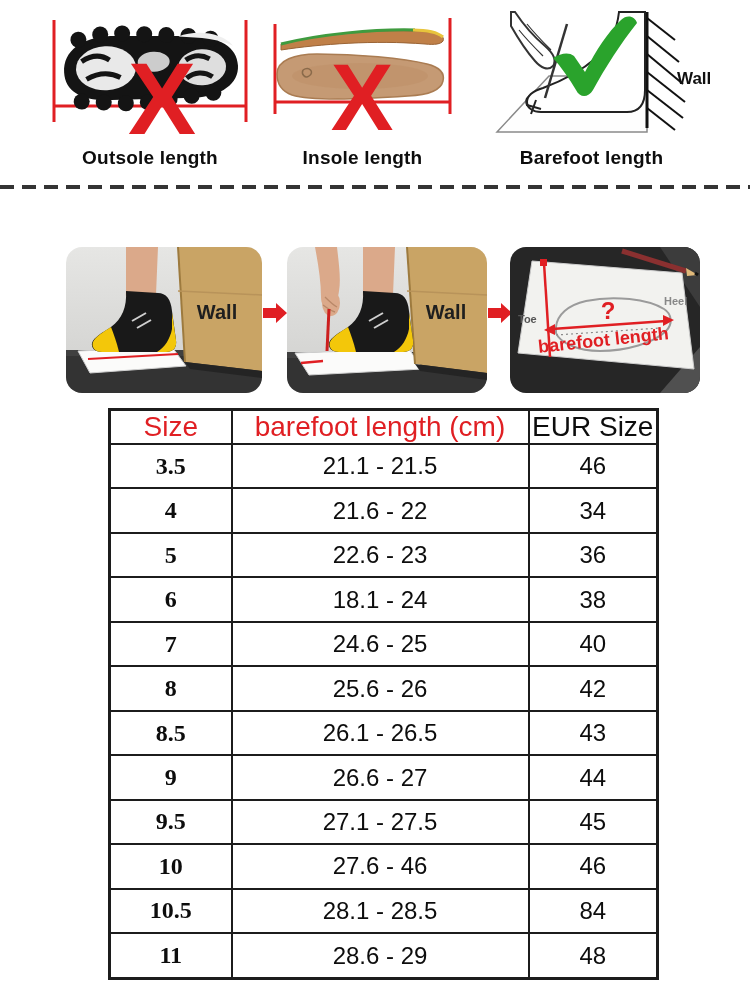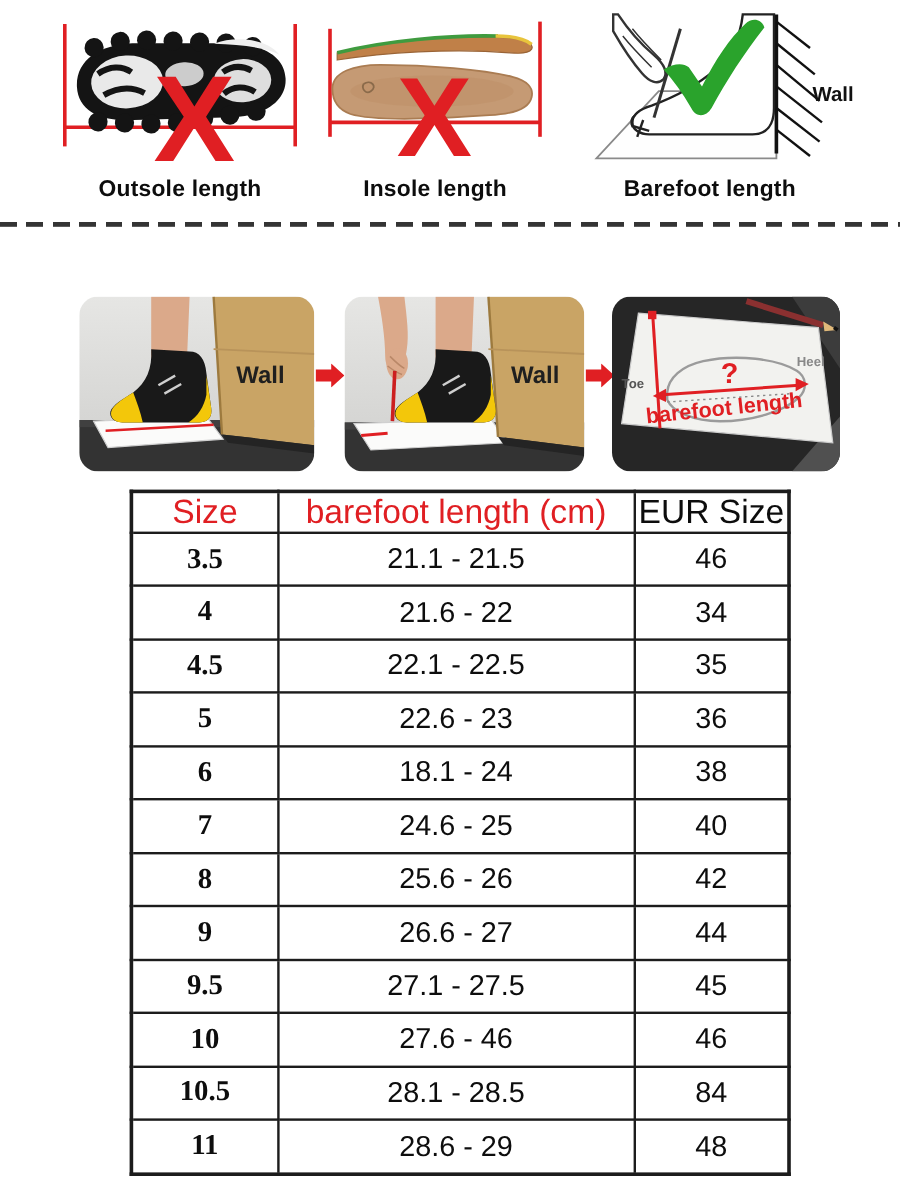--- a/index.html
+++ b/index.html
@@ -286,45 +286,45 @@
             <td>3.5</td>
             <td>21.1 - 21.5</td>
             <td>46</td>
           </tr>
           <tr>
             <td>4</td>
             <td>21.6 - 22</td>
             <td>34</td>
           </tr>
           <tr>
-            <td>4.5</td>
-            <td>22.1 - 22.5</td>
-            <td>35</td>
-          </tr>
-          <tr>
             <td>5</td>
             <td>22.6 - 23</td>
             <td>36</td>
           </tr>
           <tr>
             <td>6</td>
             <td>18.1 - 24</td>
             <td>38</td>
           </tr>
           <tr>
             <td>7</td>
             <td>24.6 - 25</td>
             <td>40</td>
           </tr>
           <tr>
             <td>8</td>
             <td>25.6 - 26</td>
             <td>42</td>
           </tr>
           <tr>
+            <td>8.5</td>
+            <td>26.1 - 26.5</td>
+            <td>43</td>
+          </tr>
+          <tr>
             <td>9</td>
             <td>26.6 - 27</td>
             <td>44</td>
           </tr>
           <tr>
             <td>9.5</td>
             <td>27.1 - 27.5</td>
             <td>45</td>
           </tr>
           <tr>

